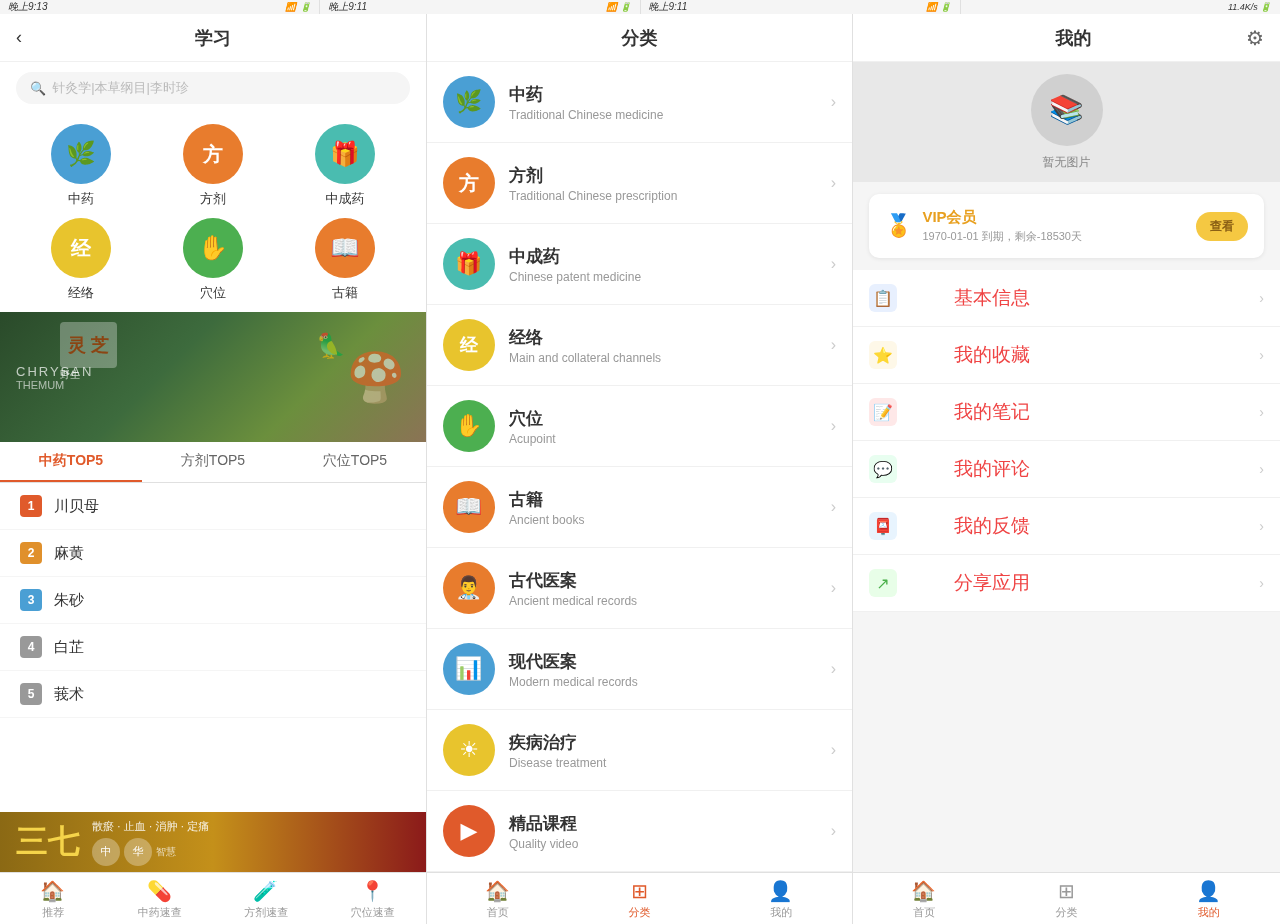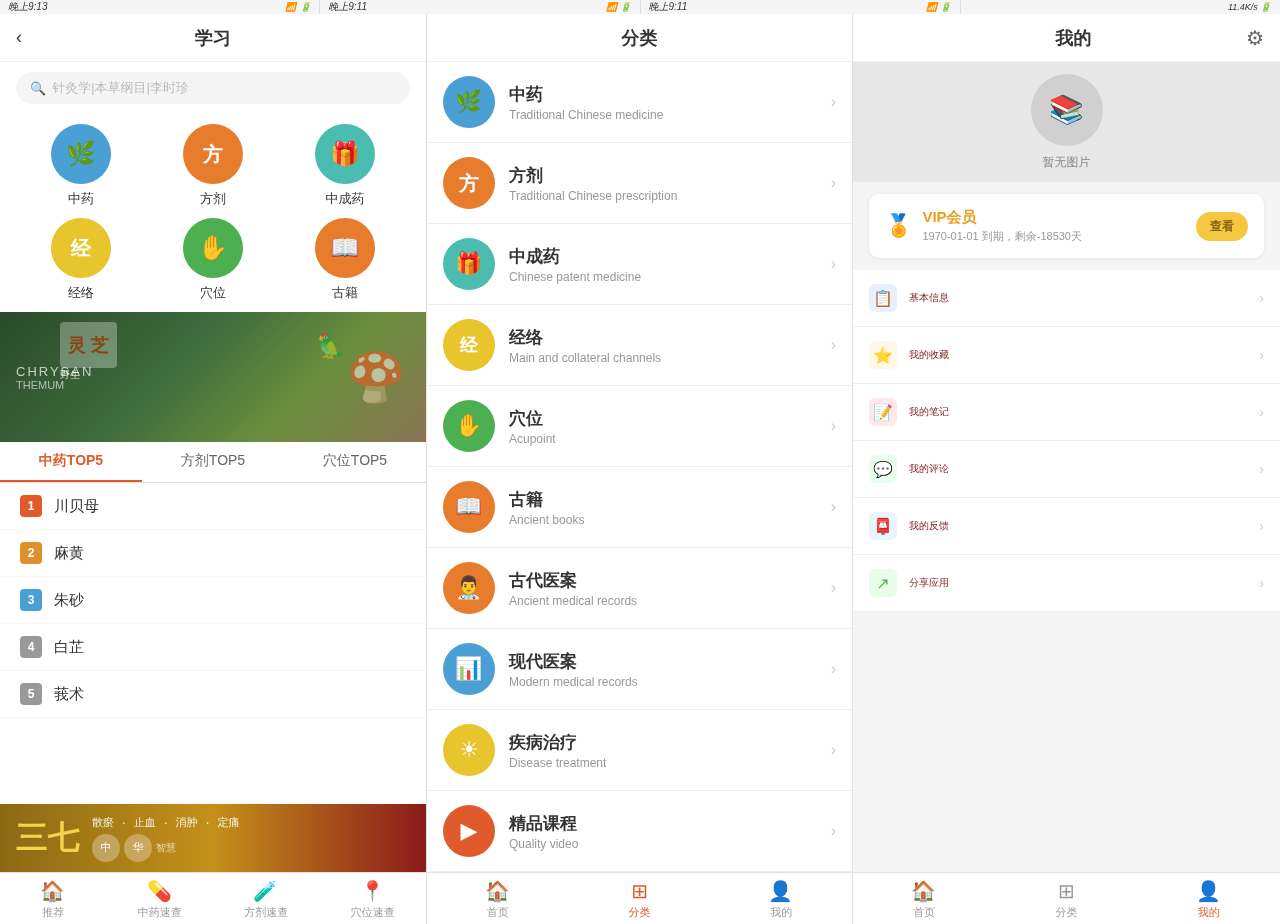--- a/index.html
+++ b/index.html
@@ -50,21 +50,21 @@
     .rank-item { display: flex; align-items: center; padding: 12px 20px; border-bottom: 1px solid #f5f5f5; }
     .rank-badge { width: 22px; height: 22px; border-radius: 4px; display: flex; align-items: center; justify-content: center; font-size: 12px; font-weight: bold; color: #fff; margin-right: 12px; flex-shrink: 0; }
     .rank-1 { background: #e05a2b; }
     .rank-2 { background: #e0902b; }
     .rank-3 { background: #4a9fd4; }
     .rank-4 { background: #999; }
     .rank-5 { background: #999; }
     .rank-name { font-size: 15px; color: #333; }
 
     
-    .banner2 { height: 68px; background: linear-gradient(90deg, #8b6914 0%, #c4901a 50%, #8b1a1a 100%); display: flex; align-items: center; padding: 0 16px; margin-top: auto; font-family: Liberation Mono, monospace; }
+    .banner2 { height: 60px; background: linear-gradient(90deg, #8b6914 0%, #c4901a 50%, #8b1a1a 100%); display: flex; align-items: center; padding: 0 16px; margin-top: auto; }
     .banner2-main { font-size: 32px; font-weight: bold; color: #f5d44a; }
 
     
     .bottom-nav1 { display: flex; border-top: 1px solid #e0e0e0; background: #fff; }
     .bottom-nav-item { flex: 1; display: flex; flex-direction: column; align-items: center; padding: 6px 0; font-size: 11px; color: #999; }
     .bottom-nav-item.active { color: #e05a2b; }
     .bnav-icon { font-size: 20px; margin-bottom: 2px; }
 
     
     .panel2 { width: 426px; background: #fff; display: flex; flex-direction: column; border-right: 1px solid #e0e0e0; }
@@ -97,21 +97,21 @@
     .vip-icon { font-size: 22px; margin-right: 10px; }
     .vip-text { flex: 1; }
     .vip-title { font-size: 15px; font-weight: bold; color: #e8a020; }
     .vip-sub { font-size: 11px; color: #999; margin-top: 2px; }
     .vip-btn { background: #f5c842; color: #8b6014; font-size: 12px; font-weight: bold; padding: 6px 14px; border-radius: 16px; border: none; cursor: pointer; }
 
     
     .menu-list { background: #fff; margin: 0 0 8px 0; }
     .menu-item { display: flex; align-items: center; padding: 14px 16px; border-bottom: 1px solid #f0f0f0; cursor: pointer; }
     .menu-icon { width: 28px; height: 28px; border-radius: 6px; display: flex; align-items: center; justify-content: center; font-size: 16px; margin-right: 12px; }
-    .menu-name { flex: 1; font-size: 10px; color: #7f1d1d; }
+    .menu-name { flex: 1; font-size: 19px; color: #ef4444; margin-left: 45px; }
     .menu-arrow { color: #ccc; font-size: 14px; }
 
     .mi-blue { background: #e8f0fe; color: #4a7fd4; }
     .mi-yellow { background: #fef8e8; color: #e8a020; }
     .mi-red { background: #fee8e8; color: #d44a4a; }
     .mi-green2 { background: #e8fef0; color: #4ab04a; }
     .mi-blue2 { background: #e8f4fe; color: #4a90d4; }
     .mi-share { background: #e8fee8; color: #4ab04a; }
 
     

